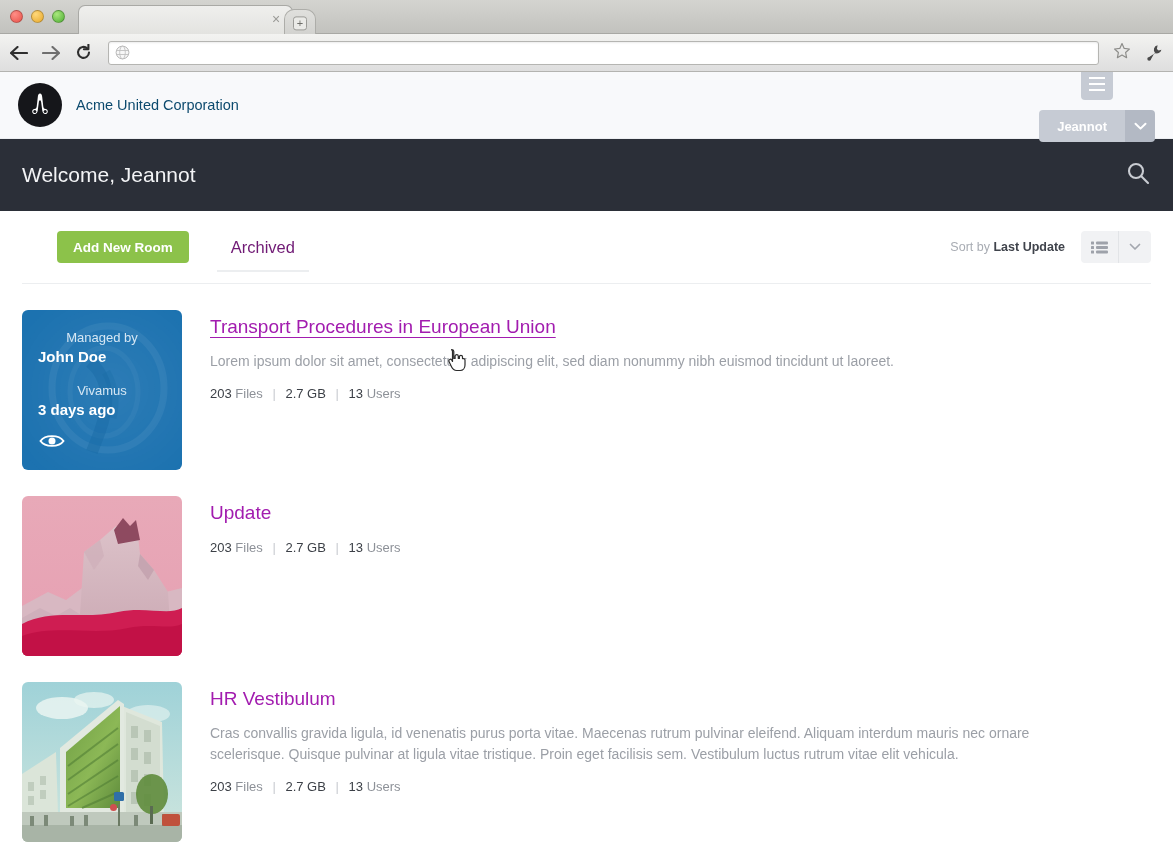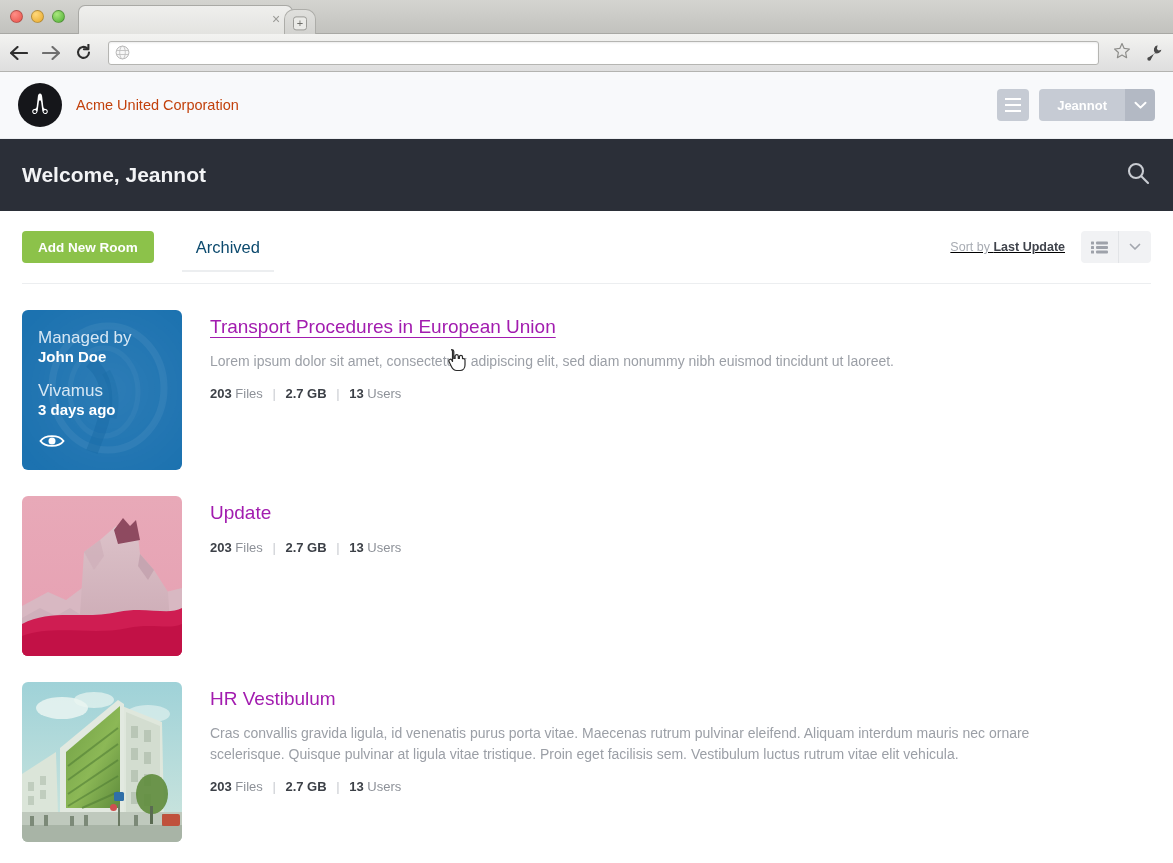--- a/index.html
+++ b/index.html
@@ -92,23 +92,23 @@
     height: 67px; background: #f8f9fb;
     display: flex; align-items: center; padding: 0 18px;
     border-bottom: 1px solid #eceef1;
   }
   .logo {
     width: 44px; height: 44px; border-radius: 50%;
     background: #15161a; flex: none;
     display: flex; align-items: center; justify-content: center;
   }
   .brand {
-    margin-left: 14px; font-size: 14.5px; color: #c2410c;
-  }
-  .appbar-right { margin-left: auto; display: flex; align-items: center; gap: 10px; }
+    margin-left: 14px; font-size: 14.5px; color: #0c4a6e;
+  }
+  .appbar-right { margin-left: auto; display: flex; align-items: center; gap: 10px; flex-direction: column; }
   .hamburger {
     width: 32px; height: 32px; border-radius: 4px; background: #c6cbd4;
     display: flex; flex-direction: column; justify-content: center;
     align-items: center; gap: 4px;
   }
   .hamburger i { display: block; width: 16px; height: 2px; background: #fff; }
   .userbtn {
     height: 32px; display: flex; align-items: stretch; border-radius: 4px; overflow: hidden;
   }
   .userbtn .name {
@@ -117,48 +117,48 @@
   }
   .userbtn .caret {
     background: #b3b9c4; width: 30px;
     display: flex; align-items: center; justify-content: center; color: #fff;
   }
 
   .welcome {
     height: 72px; background: #2b2f38;
     display: flex; align-items: center; padding: 0 22px;
   }
-  .welcome h1 { color: #f3f4f6; font-size: 21px; font-weight: bold; }
+  .welcome h1 { color: #f3f4f6; font-size: 21px; font-weight: normal; }
   .welcome .search { margin-left: auto; color: #c9ccd2; }
 
   .toolbar {
     height: 72px; display: flex; align-items: center;
-    padding: 11px 22px; position: relative;
+    padding: 11px 22px; position: relative; margin-left: 35px;
   }
   .addbtn {
     background: #8cc24a; color: #fff; border: none;
     font-size: 13.5px; font-weight: bold; border-radius: 4px;
     padding: 0 16px; height: 32px; font-family: "Liberation Sans", sans-serif;
   }
   .tabs { display: flex; align-items: center; margin-left: 28px; height: 100%; }
   .rtab {
     font-size: 16.5px; padding: 0 14px; height: 100%;
     display: flex; align-items: center; position: relative;
   }
   .rtab.active { color: #2b2f38; }
   .rtab.active::after {
     content: ""; position: absolute; left: 0; right: 0; bottom: 0;
     height: 3px; background: #2b2f38;
   }
-  .rtab.inactive { color: #0c4a6e; }
+  .rtab.inactive { color: #701a75; }
   .rtab.inactive::after {
     content: ""; position: absolute; left: 0; right: 0; bottom: 0;
     height: 2px; background: #eceef0;
   }
-  .toolbar-right { margin-left: auto; display: flex; align-items: center; gap: 16px; text-decoration: underline; }
+  .toolbar-right { margin-left: auto; display: flex; align-items: center; gap: 16px; }
   .sortby { font-size: 12.5px; color: #a8acb3; }
   .sortby b { color: #40444c; font-weight: bold; }
   .viewbtn {
     display: flex; align-items: stretch; background: #f1f2f4;
     border-radius: 4px; height: 32px; overflow: hidden;
   }
   .viewbtn .listicon {
     width: 38px; display: flex; align-items: center; justify-content: center;
     border-right: 1px solid #e2e4e7;
   }
@@ -171,38 +171,38 @@
   .room { display: flex; padding-top: 26px; }
   .thumb {
     width: 160px; height: 160px; border-radius: 6px; flex: none;
     position: relative; overflow: hidden;
   }
   .thumb.overlay { background: #1c72b0; color: #fff; }
   .thumb.overlay .swirl {
     position: absolute; inset: 0; opacity: .22;
   }
   .ov-body { position: relative; padding: 18px 16px; }
-  .ov-body .lbl { font-size: 17px; color: #d6e7f4; line-height: 19px; }
+  .ov-body .lbl { font-size: 13px; color: #d6e7f4; line-height: 19px; text-align: center; }
   .ov-body .val { font-size: 15px; font-weight: bold; color: #fff; line-height: 20px; }
   .ov-gap { height: 14px; }
   .eye { position: absolute; left: 17px; bottom: 16px; }
   .photo { position: absolute; inset: 0; }
 
   .room-body { padding-left: 28px; padding-top: 4px; flex: 1; min-width: 0; }
   .room-title {
     font-size: 19px; color: #a21caf; font-weight: normal;
     display: inline-block; line-height: 26px;
   }
   .room-title.hover { text-decoration: underline; text-underline-offset: 4px; }
   .room-desc {
     font-size: 14px; color: #9b9fa6; line-height: 21px;
     margin-top: 11px; max-width: 880px;
   }
   .room-meta { font-size: 13px; color: #8d9198; margin-top: 14px; }
-  .room-meta b { color: #3c4047; font-weight: bold; }
+  .room-meta b { color: #3c4047; font-weight: normal; }
   .room-meta .sep { color: #c8cbd0; padding: 0 6px; }
 
   .cursor {
     position: absolute; left: 447px; top: 348px;
     width: 18px; height: 22px; pointer-events: none;
   }
 </style>
 </head>
 <body>
 

